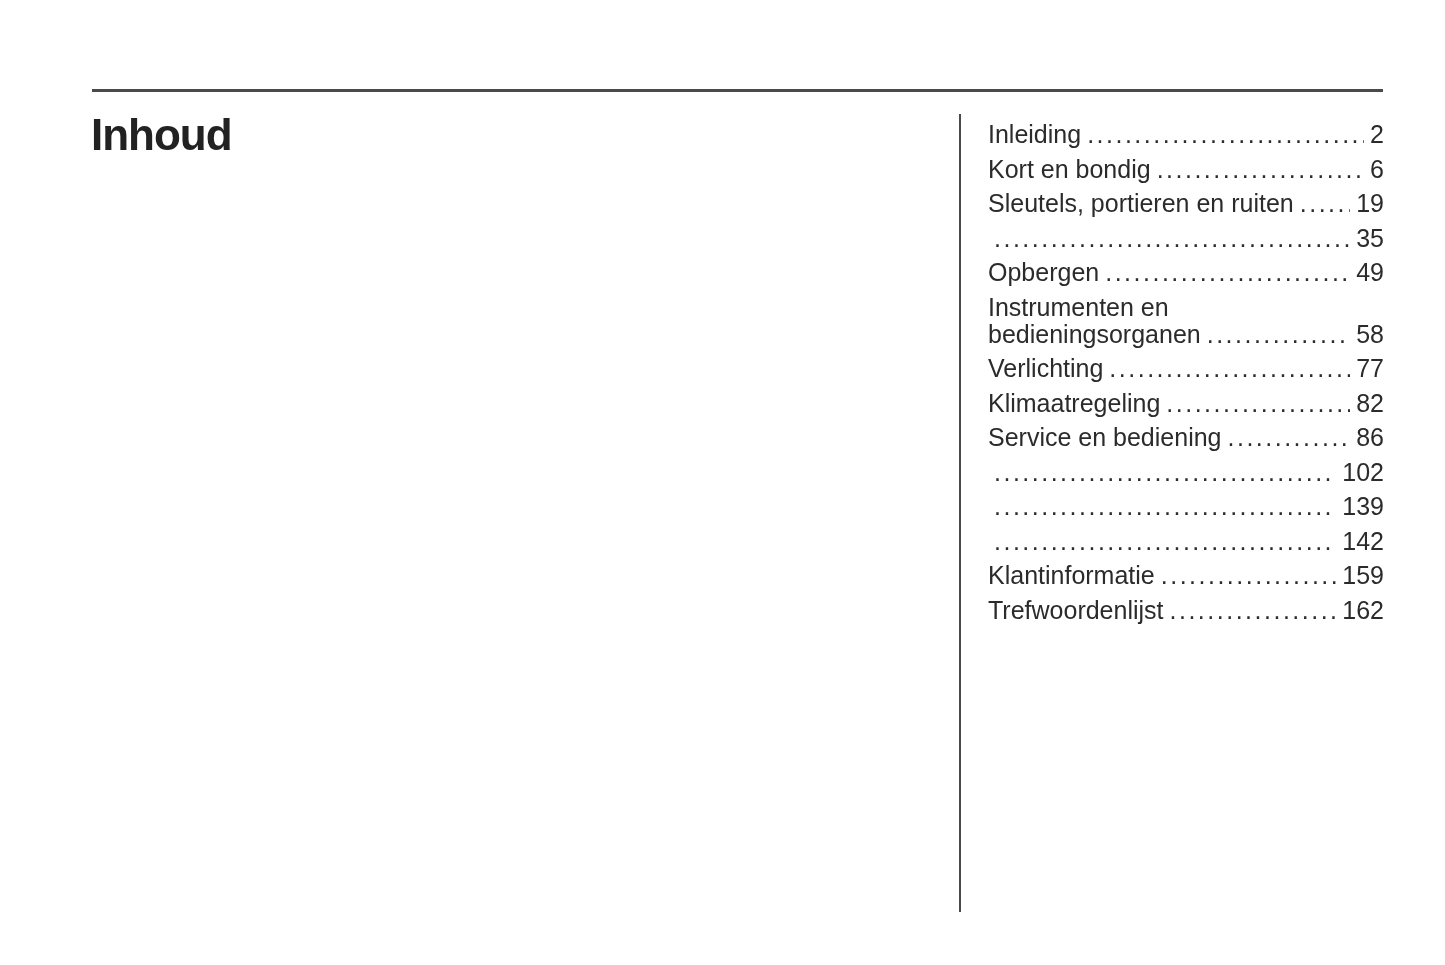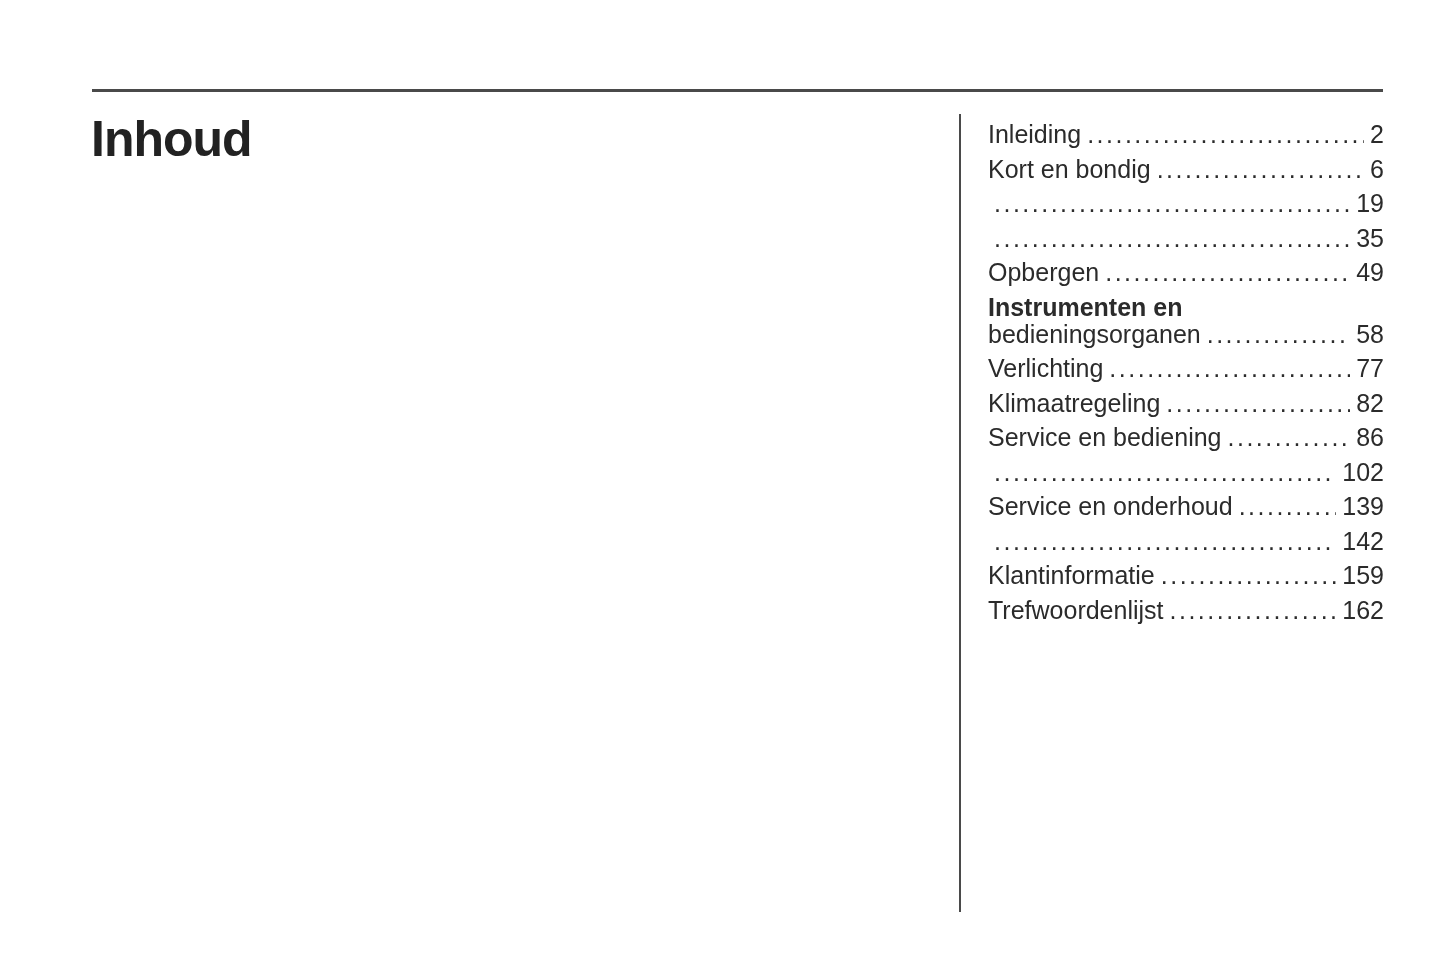--- a/index.html
+++ b/index.html
@@ -26,21 +26,21 @@
     left: 92px;
     top: 89px;
     width: 1291px;
     height: 3px;
     background: var(--color-rule);
   }
   .page-title {
     position: absolute;
     left: 91px;
     top: 110px;
-    font-size: 50px;
+    font-size: 44px;
     font-weight: bold;
     letter-spacing: -1px;
     color: #222222;
     white-space: nowrap;
   }
   .divider-v {
     position: absolute;
     left: 959px;
     top: 114px;
     width: 2px;
@@ -76,21 +76,20 @@
     min-width: 0;
   }
   .toc-page {
     flex: 0 0 auto;
     white-space: nowrap;
     padding-left: 6px;
     text-align: right;
   }
   .toc-wrap-line1 {
     white-space: nowrap;
-    font-weight: bold;
   }
 </style>
 </head>
 <body>
 
 <div class="page">
 
   <div class="top-rule"></div>
 
   <h1 class="page-title">Inhoud</h1>
@@ -105,20 +104,21 @@
       <span class="toc-page">2</span>
     </div>
 
     <div class="toc-item toc-row">
       <span class="toc-label">Kort en bondig</span>
       <span class="toc-dots" aria-hidden="true">....................................................................................................</span>
       <span class="toc-page">6</span>
     </div>
 
     <div class="toc-item toc-row">
+      <span class="toc-label">Sleutels, portieren en ruiten</span>
       <span class="toc-dots" aria-hidden="true">....................................................................................................</span>
       <span class="toc-page">19</span>
     </div>
 
     <div class="toc-item toc-row">
       <span class="toc-dots" aria-hidden="true">....................................................................................................</span>
       <span class="toc-page">35</span>
     </div>
 
     <div class="toc-item toc-row">
@@ -153,21 +153,20 @@
       <span class="toc-dots" aria-hidden="true">....................................................................................................</span>
       <span class="toc-page">86</span>
     </div>
 
     <div class="toc-item toc-row">
       <span class="toc-dots" aria-hidden="true">....................................................................................................</span>
       <span class="toc-page">102</span>
     </div>
 
     <div class="toc-item toc-row">
-      <span class="toc-label">Service en onderhoud</span>
       <span class="toc-dots" aria-hidden="true">....................................................................................................</span>
       <span class="toc-page">139</span>
     </div>
 
     <div class="toc-item toc-row">
       <span class="toc-dots" aria-hidden="true">....................................................................................................</span>
       <span class="toc-page">142</span>
     </div>
 
     <div class="toc-item toc-row">

